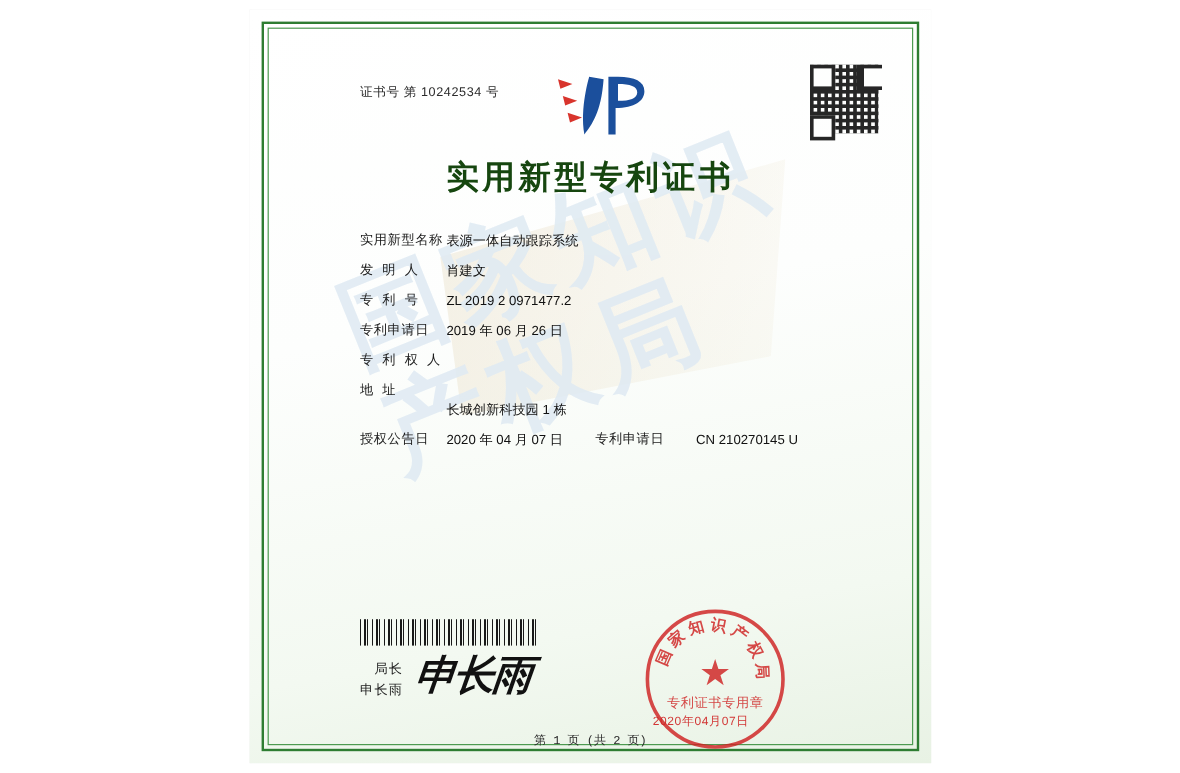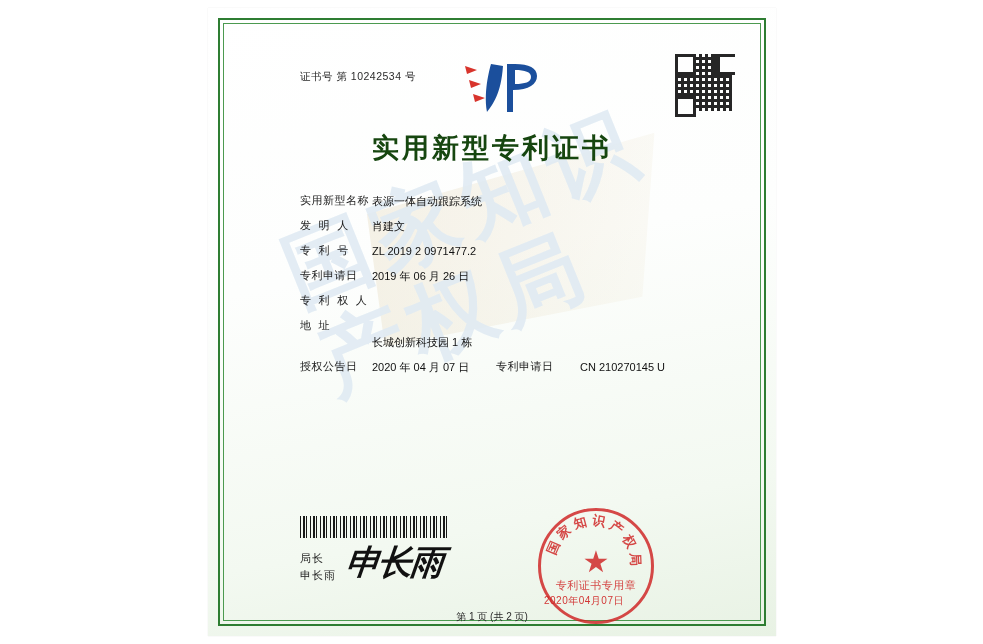--- a/index.html
+++ b/index.html
@@ -201,20 +201,21 @@
   }
   
   .sig-labels {
     position: absolute;
     left: 92px;
     top: 542px;
     font-size: 11px;
     line-height: 17px;
     color: #1c1c1c;
     letter-spacing: 1px;
+    text-align: right;
   }
   .signature {
     position: absolute;
     left: 138px;
     top: 532px;
     width: 120px;
     height: 50px;
     font-family: "DejaVu Serif", serif;
     font-size: 34px;
     color: #111;
@@ -268,20 +269,21 @@
     letter-spacing: .5px;
   }
   .page-no {
     position: absolute;
     left: 0;
     right: 0;
     bottom: 12px;
     text-align: center;
     font-size: 10px;
     color: #2b2b2b;
+    font-family: Liberation Mono, monospace;
   }
 </style>
 </head>
 <body>
 
 <div class="page">
   <div class="sheet">
 
     <div class="border-outer"></div>
     <div class="border-inner"></div>

